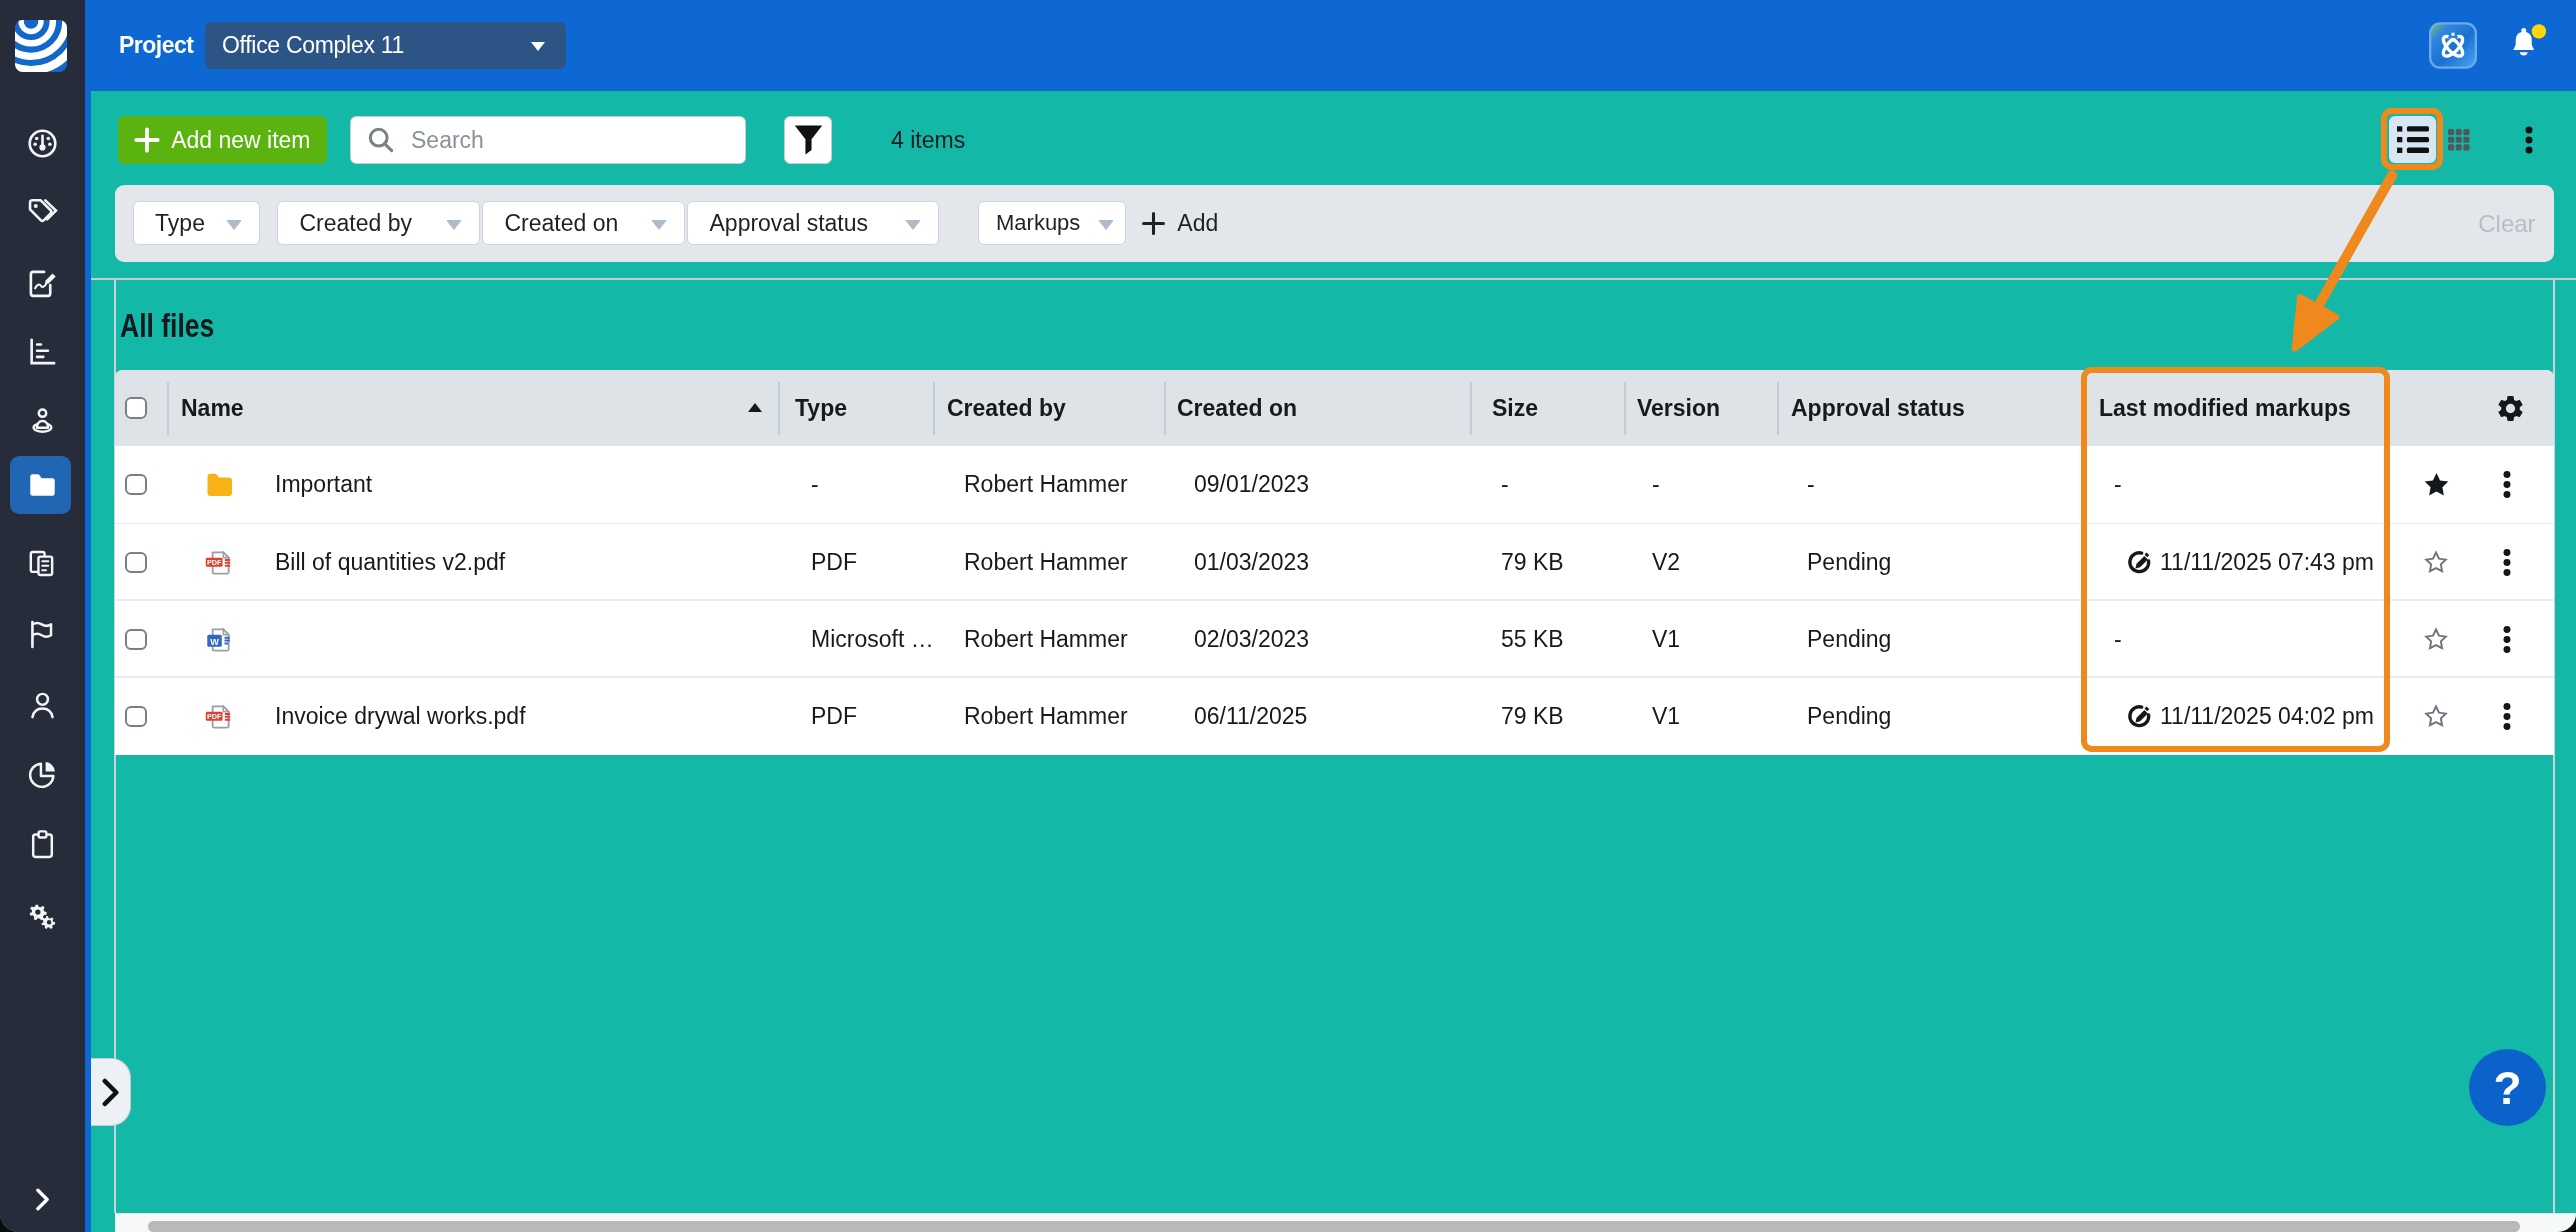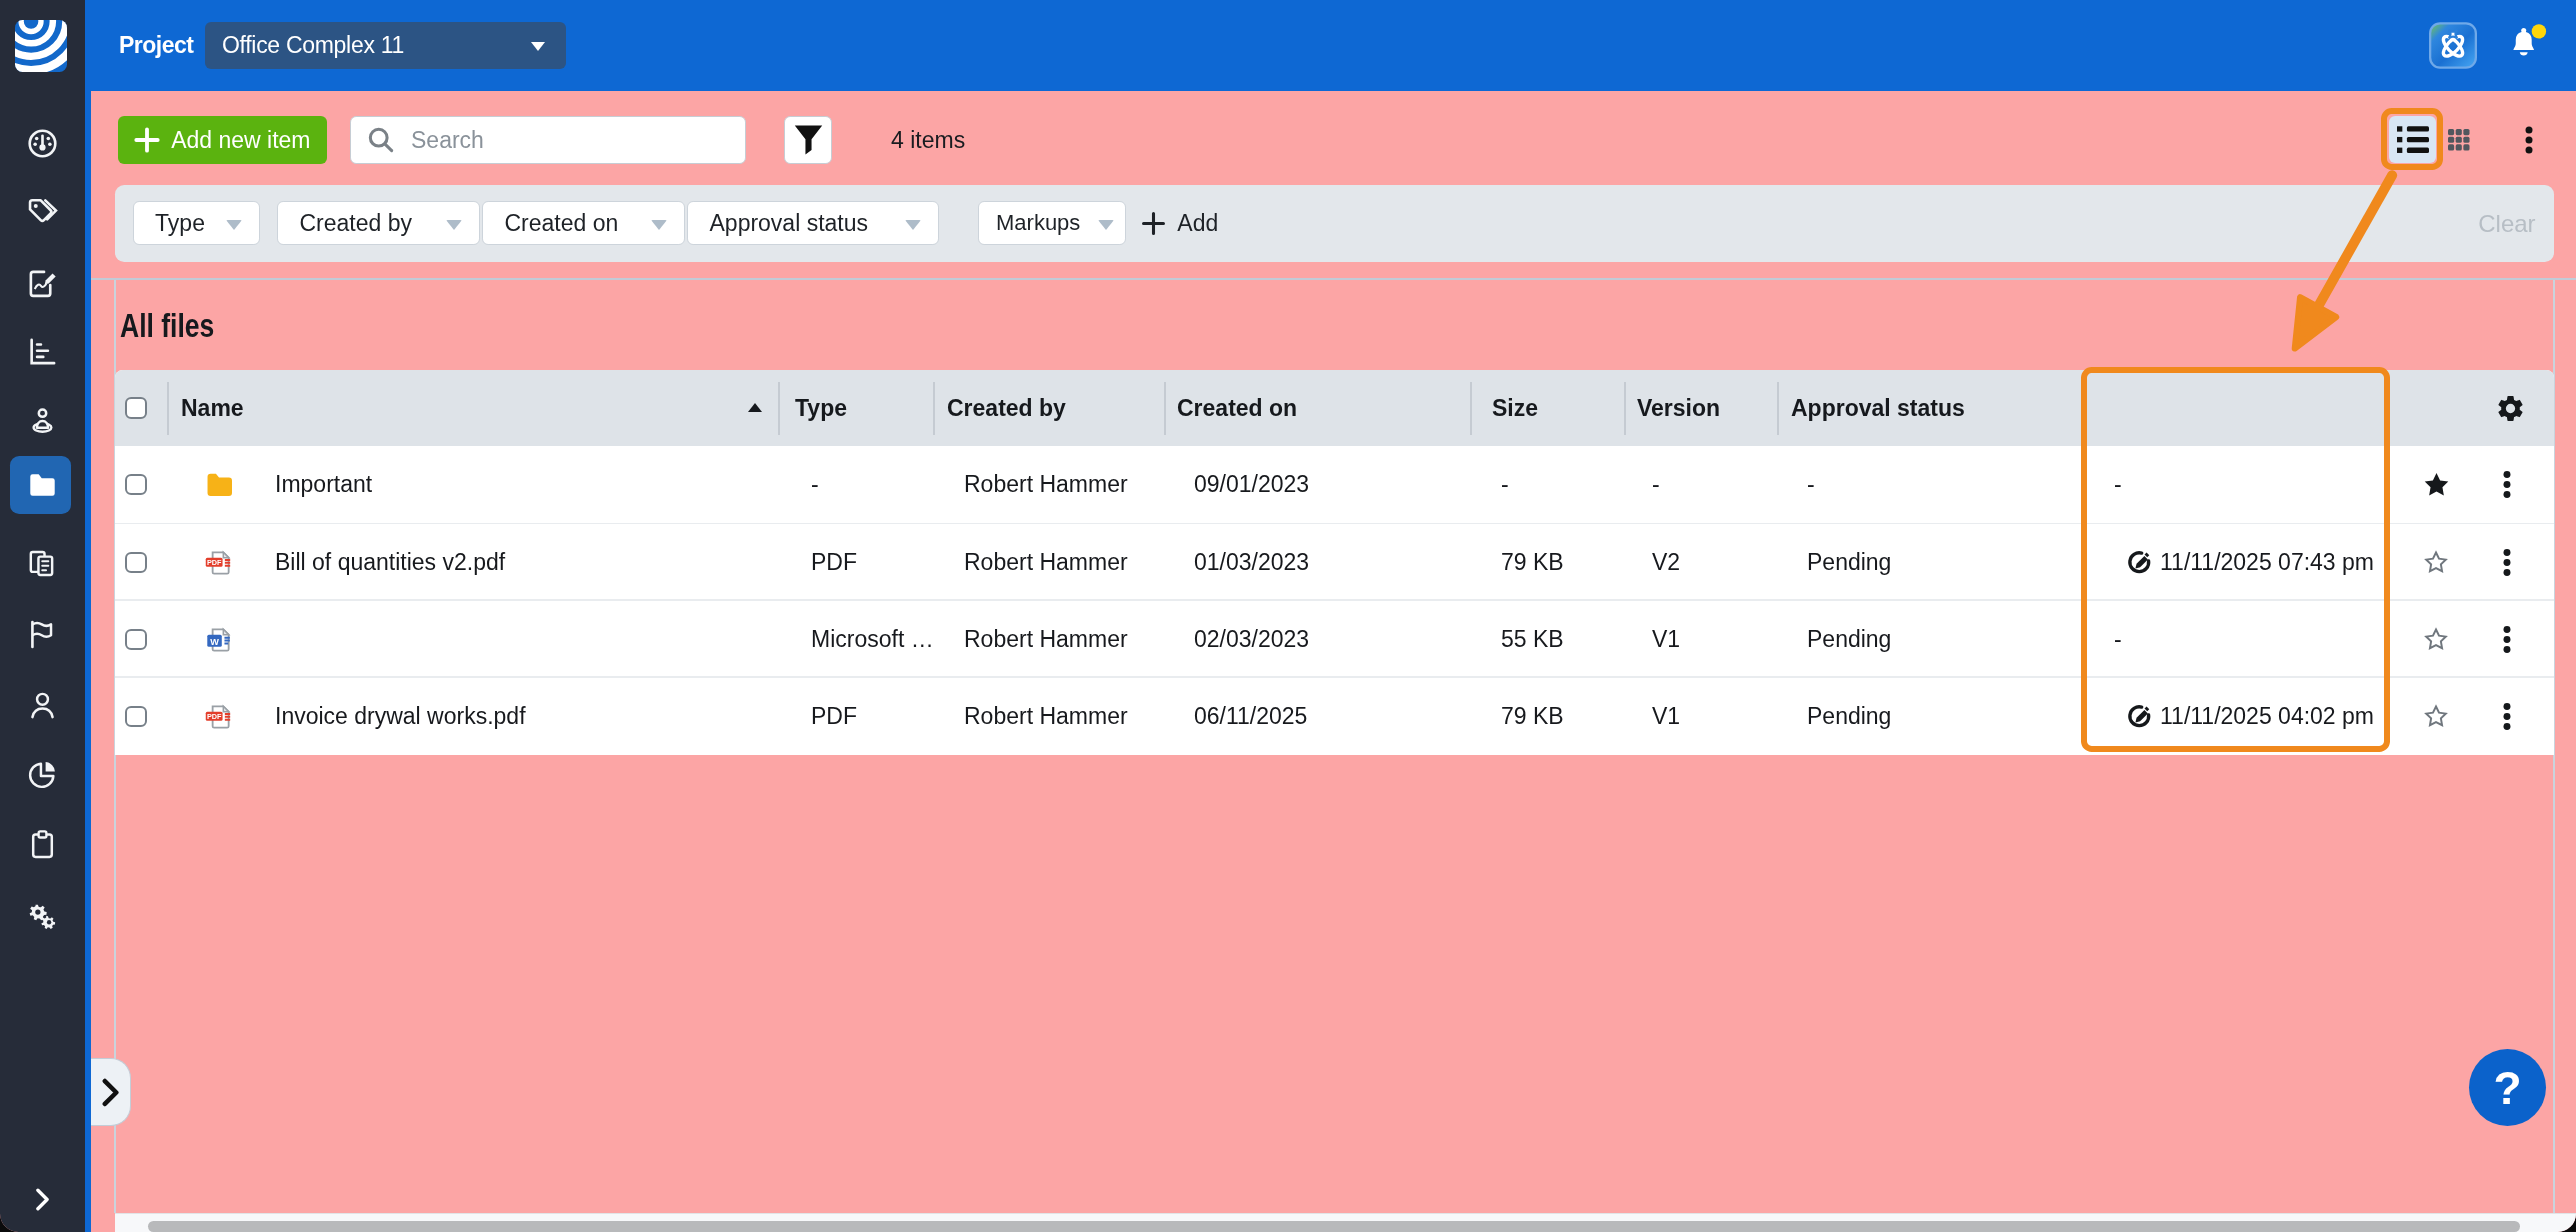--- a/index.html
+++ b/index.html
@@ -1,18 +1,18 @@
 <!DOCTYPE html>
 <html style="font-size:12.3px"><head>
 <meta charset="utf-8">
 <style>
   * { margin:0; padding:0; box-sizing:border-box; }
   html,body { background:#0b0b0c; }
   body { font-family:"Liberation Sans", sans-serif; }
-  .app { position:relative; width:2576px; height:1232px; background:#fca5a5; overflow:hidden;
+  .app { position:relative; width:2576px; height:1232px; background:#14b8a6; overflow:hidden;
          border-radius:0 0 18.4px 18.4px; }
   .abs { position:absolute; }
 
   
   .sidebar { position:absolute; left:0; top:0; width:85px; height:1232px; background:#262C39; }
   .bluestrip { position:absolute; left:85px; top:0; width:6.1px; height:1232px; background:#0E68D3; }
   .sideicon { position:absolute; left:0; width:85px; display:flex; justify-content:center; }
   .activetile { position:absolute; left:10px; top:456px; width:61px; height:58px; background:#2166B2; border-radius:9.2px; }
 
   
@@ -331,20 +331,21 @@
       <div class="th" style="left:832px;">Created by</div>
       <div class="colsep" style="left:1049px;"></div>
       <div class="th" style="left:1062px;">Created on</div>
       <div class="colsep" style="left:1355px;"></div>
       <div class="th" style="left:1369px;margin-left:8px;">Size</div>
       <div class="colsep" style="left:1509px;"></div>
       <div class="th" style="left:1522px;">Version</div>
       <div class="colsep" style="left:1662px;"></div>
       <div class="th" style="left:1676px;">Approval status</div>
       <div class="colsep" style="left:1968px;"></div>
+      <div class="th" style="left:1984px;">Last modified markups</div>
       <div class="abs" style="left:2380px; top:23px;"><svg width="31" height="31" viewBox="0 0 24 24">
             <path fill="#15181B" d="M19.14 12.94c.04-.3.06-.61.06-.94 0-.32-.02-.64-.07-.94l2.03-1.58a.49.49 0 0 0 .12-.61l-1.92-3.32a.49.49 0 0 0-.59-.22l-2.39.96a7 7 0 0 0-1.62-.94l-.36-2.54a.48.48 0 0 0-.48-.41h-3.84a.48.48 0 0 0-.47.41l-.36 2.54c-.59.24-1.13.57-1.62.94l-2.39-.96a.49.49 0 0 0-.59.22L2.73 8.87c-.12.21-.08.47.12.61l2.03 1.58c-.05.3-.09.63-.09.94s.02.64.07.94l-2.03 1.58a.49.49 0 0 0-.12.61l1.92 3.32c.12.22.37.29.59.22l2.39-.96c.5.38 1.03.7 1.62.94l.36 2.54c.05.24.24.41.48.41h3.84c.24 0 .44-.17.47-.41l.36-2.54c.59-.24 1.13-.56 1.62-.94l2.39.96c.22.08.47 0 .59-.22l1.92-3.32a.49.49 0 0 0-.12-.61l-2.01-1.58zM12 15.6A3.61 3.61 0 0 1 8.4 12 3.61 3.61 0 0 1 12 8.4a3.61 3.61 0 0 1 3.6 3.6 3.61 3.61 0 0 1-3.6 3.6z"></path>
           </svg></div>
     </div>
 
     <div class="row" style="top:76px;">
       <div class="cell" style="left:10px;">
           <div class="cb"></div>
         </div>
       <div class="cell" style="left:91px;">

